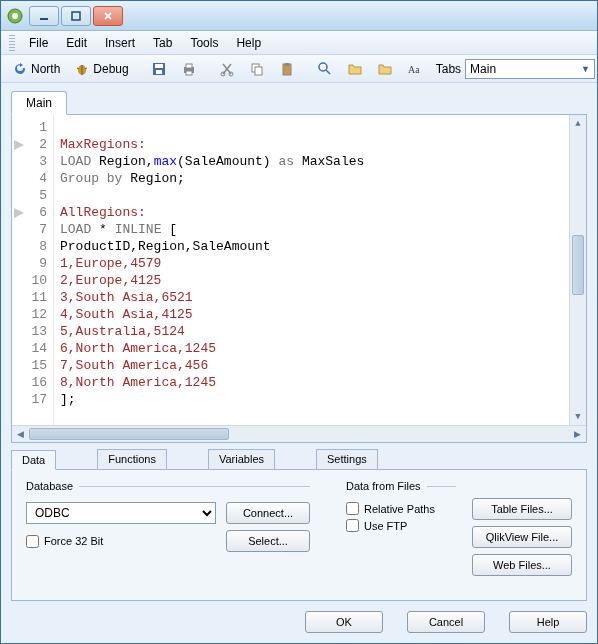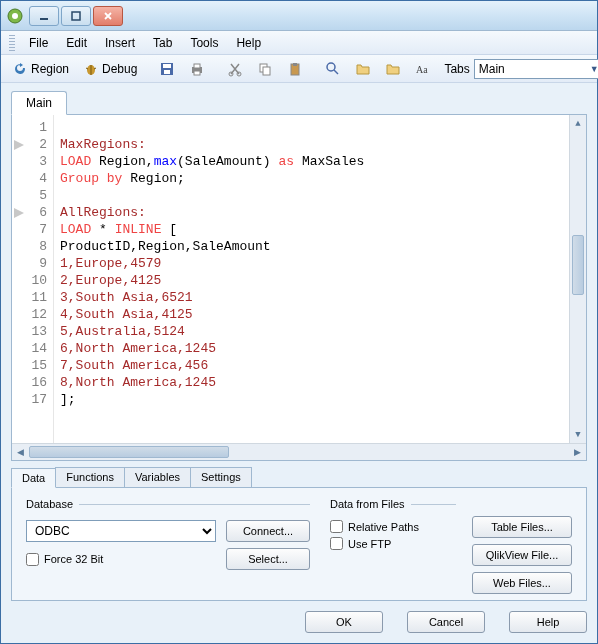--- a/index.html
+++ b/index.html
@@ -24,36 +24,36 @@
 .editor-tabs { display: flex; margin-bottom: -1px; position: relative; z-index: 2; }
 .editor-tab { padding: 4px 14px; background: #fff; border: 1px solid #9fb8d0; border-bottom: 1px solid #fff; border-radius: 3px 3px 0 0; font-size: 12px; cursor: pointer; }
 .editor-box { flex: 1; border: 1px solid #9fb8d0; background: #fff; display: flex; flex-direction: column; min-height: 310px; }
 .editor-body { flex: 1; display: flex; overflow: hidden; font-family: "Courier New", monospace; font-size: 13px; }
 .gutter { width: 42px; background: #fff; border-right: 1px solid #e6e6e6; padding: 4px 6px 4px 0; text-align: right; color: #808080; }
 .gutter .ln { height: 17px; line-height: 17px; }
 .gutter .sec { position: relative; }
 .gutter .sec::before { content: ""; position: absolute; left: 2px; top: 4px; width: 10px; height: 10px; background: #c8c8c8; clip-path: polygon(0 0, 100% 50%, 0 100%); }
 .code { flex: 1; padding: 4px 6px; overflow: auto; white-space: pre; }
 .code .line { height: 17px; line-height: 17px; }
-.kw { color: #ef4444; }
+.kw { color: #737373; }
 .fn { color: #0000ff; font-weight: normal; }
 .dat { color: #a52a2a; }
 .ident { color: #000; }
 .lbl { color: #a52a2a; }
 .scrollbar-v { width: 17px; background: #e8eef5; border-left: 1px solid #d0d8e0; position: relative; }
 .scrollbar-v .thumb { position: absolute; left: 2px; right: 2px; top: 120px; height: 60px; background: linear-gradient(to right, #d0dce8, #b8cce0); border: 1px solid #9fb8d0; border-radius: 2px; }
 .scrollbar-v .arrow { height: 17px; display: flex; align-items: center; justify-content: center; color: #5a7a9a; font-size: 9px; }
 .scrollbar-h { height: 17px; background: #e8eef5; border-top: 1px solid #d0d8e0; display: flex; }
 .scrollbar-h .arrow { width: 17px; display: flex; align-items: center; justify-content: center; color: #5a7a9a; font-size: 9px; }
 .scrollbar-h .track { flex: 1; position: relative; }
 .scrollbar-h .thumb { position: absolute; top: 2px; bottom: 2px; left: 0; width: 200px; background: linear-gradient(to bottom, #d0dce8, #b8cce0); border: 1px solid #9fb8d0; border-radius: 2px; }
-.bottom-tabs { display: flex; border-bottom: 1px solid #9fb8d0; }
+.bottom-tabs { display: flex; border-bottom: 1px solid #9fb8d0; gap: 42px; }
 .btab { padding: 3px 10px; border: 1px solid #9fb8d0; border-bottom: none; margin-right: -1px; background: #e8eef5; cursor: pointer; font-size: 11px; }
 .btab.active { background: #f1f6fb; border-bottom: 1px solid #f1f6fb; position: relative; top: 1px; }
-.panel { border: 1px solid #9fb8d0; border-top: none; background: #f1f6fb; padding: 10px 14px 0; display: flex; gap: 20px; }
+.panel { border: 1px solid #9fb8d0; border-top: none; background: #f1f6fb; padding: 10px 14px 18px; display: flex; gap: 36px; }
 .group { flex: 1; }
 .grp-label { font-size: 11px; color: #000; display: flex; align-items: center; gap: 6px; margin-bottom: 10px; }
 .grp-label::after { content: ""; flex: 1; height: 1px; background: #b8c8d8; }
 .select { width: 190px; height: 22px; border: 1px solid #7f9db9; font-size: 12px; padding: 0 4px; background: #fff; }
 .btn { width: 84px; height: 22px; background: linear-gradient(to bottom, #fdfdfd, #e4e9ef); border: 1px solid #8a9aad; border-radius: 3px; font-size: 11px; cursor: pointer; }
 .checkbox-row { display: flex; align-items: center; gap: 5px; font-size: 11px; margin-top: 10px; }
 .checkbox-row input { width: 13px; height: 13px; }
 .row { display: flex; align-items: center; gap: 10px; margin-bottom: 6px; }
 .files-col .btn { width: 100px; margin-bottom: 6px; display: block; }
 .dialog-btns { display: flex; justify-content: flex-end; gap: 24px; padding: 2px 10px 10px; }
@@ -95,21 +95,21 @@
     <div class="menu-item">Tab</div>
     <div class="menu-item">Tools</div>
     <div class="menu-item">Help</div>
   </div>
 
   <div class="toolbar">
     <div class="tb-btn">
       <svg class="tb-icon" viewBox="0 0 16 16">
           <path d="M8 3a5 5 0 1 0 4.9 4H11a3 3 0 1 1-3-3V2l3 2-3 2V3z" fill="#3a7ab8"></path>
         </svg>
-      <span>Region</span>
+      <span>North</span>
     </div>
     <div class="tb-btn">
       <svg class="tb-icon" viewBox="0 0 16 16">
           <ellipse cx="8" cy="9" rx="4" ry="5" fill="#c89830"></ellipse>
           <line x1="8" y1="4" x2="8" y2="14" stroke="#7a5a10"></line>
           <line x1="3" y1="7" x2="5" y2="8" stroke="#7a5a10"></line>
           <line x1="13" y1="7" x2="11" y2="8" stroke="#7a5a10"></line>
         </svg>
       <span>Debug</span>
     </div>

